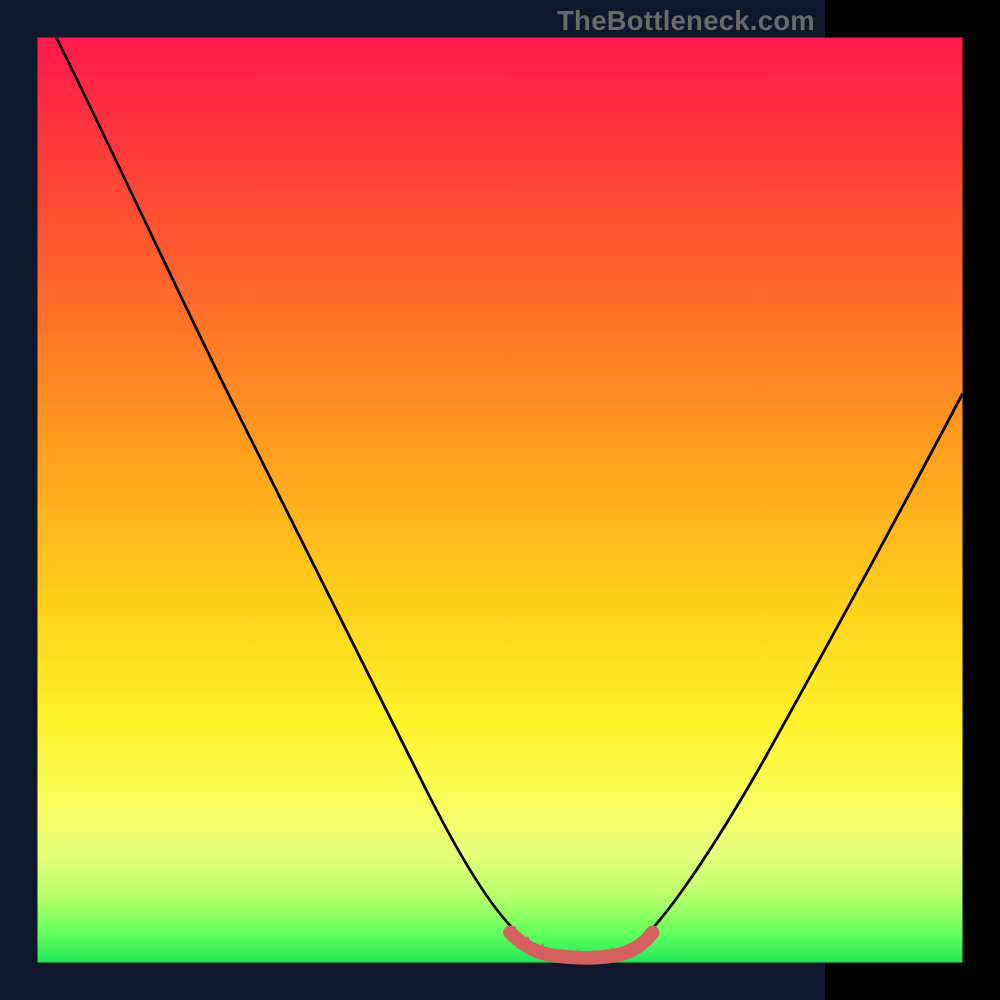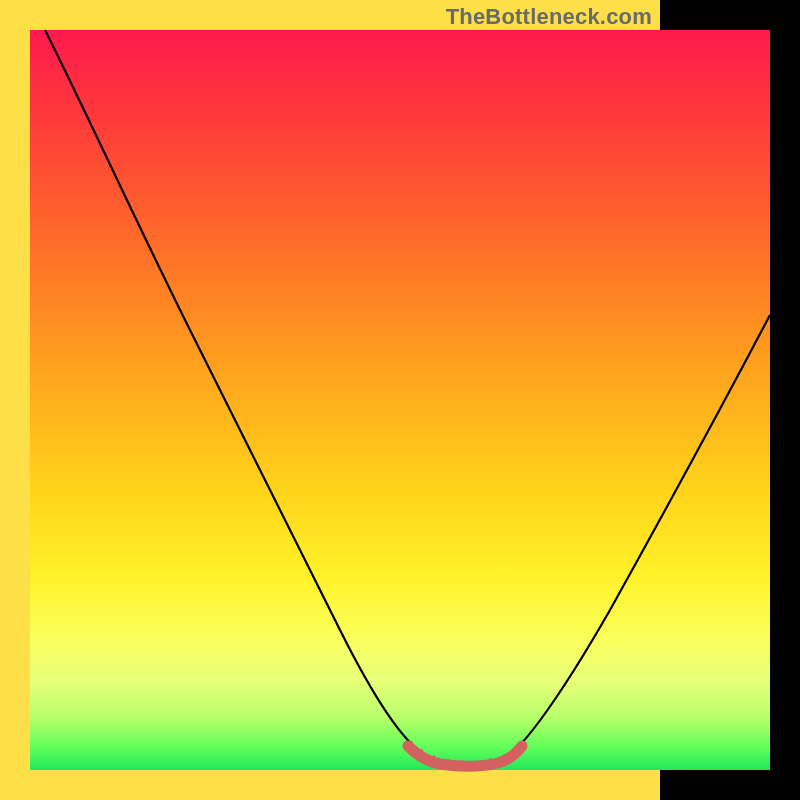--- a/index.html
+++ b/index.html
@@ -8,21 +8,21 @@
     width: 800px;
     height: 800px;
     background: #000;
     overflow: hidden;
     font-family: Arial, Helvetica, sans-serif;
   }
   .frame {
     position: relative;
     width: 660px;
     height: 800px;
-    background: #fde047;
+    background: #0f172a;
   }
   .plot-area {
     position: absolute;
     left: 30px;
     top: 30px;
     width: 740px;
     height: 740px;
     
     background: linear-gradient(
       to bottom,

